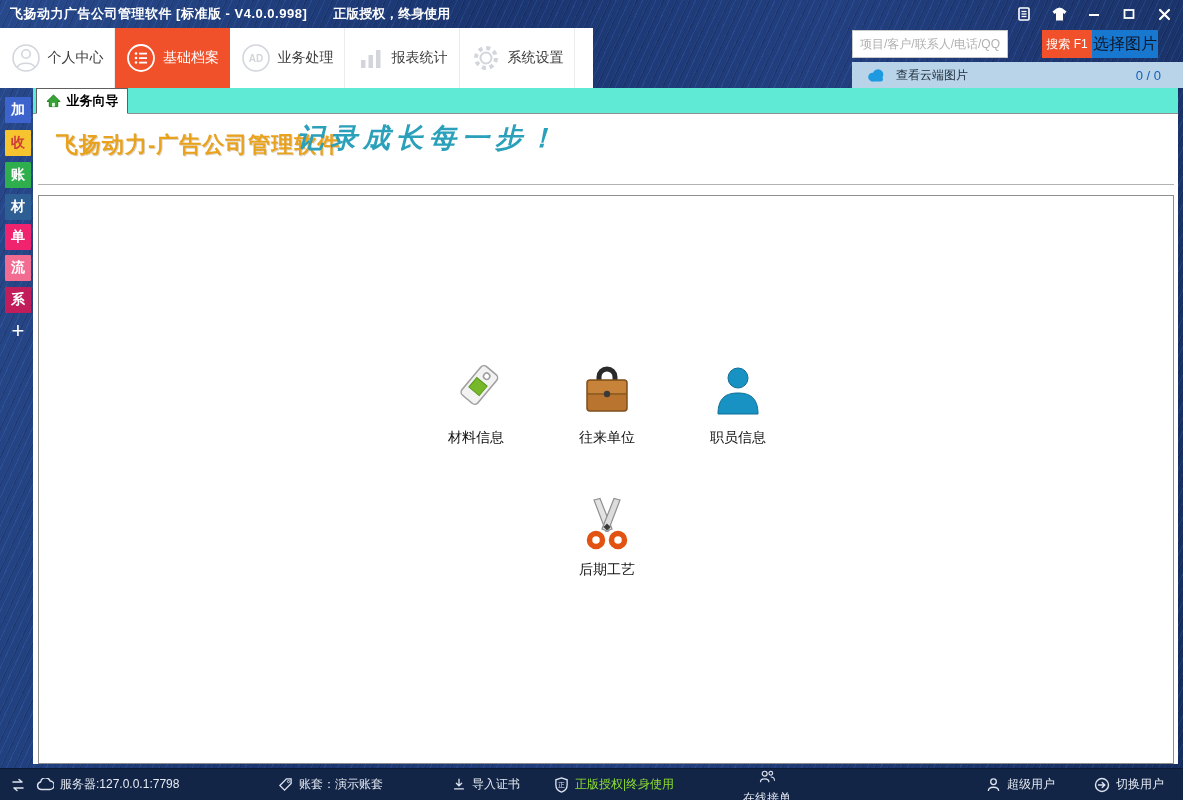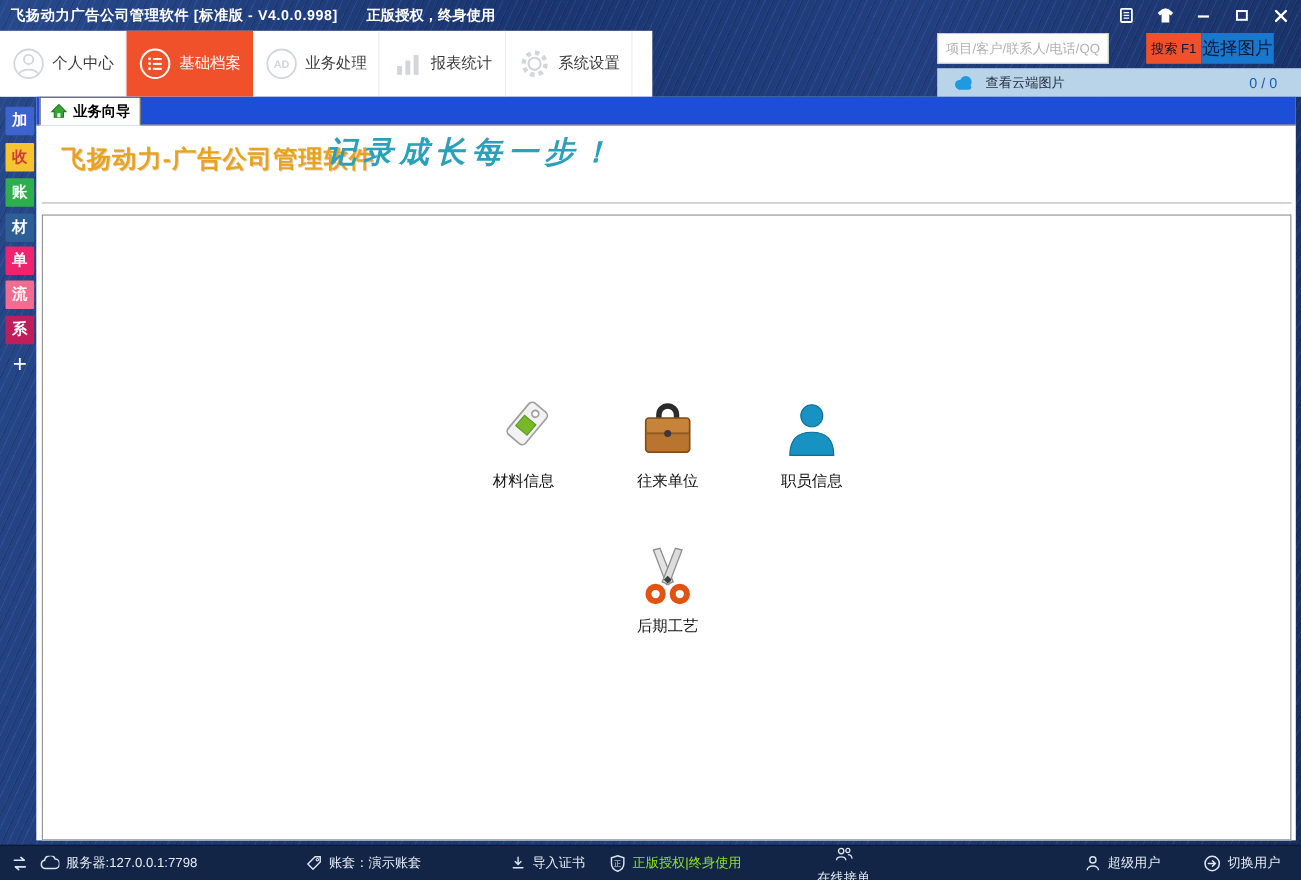--- a/index.html
+++ b/index.html
@@ -22,21 +22,21 @@
   
   .nav { position:absolute; top:28px; left:0; width:593px; height:60px; background:#fff; display:flex; }
   .nav-item { width:115px; height:60px; display:flex; align-items:center; justify-content:center; gap:7px;
     font-size:14px; color:#3a3a3a; border-right:1px solid #ececec; cursor:pointer; }
   .nav-item.active { background:#f0512a; color:#ffffff; border-right:none; }
 
   
   .search-input { position:absolute; left:852px; top:30px; width:156px; height:28px; border:1px solid #c9c9c9;
     font-size:12px; padding:0 7px; color:#333; outline:none; font-family:inherit; }
   .search-input::placeholder { color:#b0b0b0; }
-  .btn-search { position:absolute; left:1042px; top:30px; width:50px; height:28px; background:#f0512a; color:#0f172a;
+  .btn-search { position:absolute; left:1042px; top:30px; width:50px; height:28px; background:#f0512a; color:#ffffff;
     font-size:12px; display:flex; align-items:center; justify-content:center; cursor:pointer; }
   .btn-select-img { position:absolute; left:1092px; top:30px; width:66px; height:28px; background:#1877cf; color:#0f172a;
     font-size:16px; display:flex; align-items:center; justify-content:center; cursor:pointer; }
   .cloud-bar { position:absolute; left:852px; top:62px; right:0; height:26px; background:#b9d3e9;
     display:flex; align-items:center; font-size:12px; color:#23303e; cursor:pointer; }
   .cloud-bar .cb-icon { margin-left:14px; display:flex; }
   .cloud-bar .cb-label { margin-left:10px; }
   .cloud-bar .cb-count { margin-left:auto; margin-right:22px; color:#1460b8; font-size:13px; }
 
   
@@ -47,21 +47,21 @@
   .sb-1 { top:42px; background:#f5c42f; color:#cf3a3a; }
   .sb-2 { top:74px; background:#2fae4e; }
   .sb-3 { top:106px; background:#2e5f94; }
   .sb-4 { top:136px; background:#f0236f; }
   .sb-5 { top:167px; background:#f26b91; }
   .sb-6 { top:199px; background:#c01d5a; }
   .sb-7 { top:230px; background:transparent; font-size:22px; font-weight:normal; }
 
   
   .content { position:absolute; left:33px; top:88px; width:1145px; height:676px; background:#fff; }
-  .tab-row { position:absolute; top:0; left:0; width:100%; height:26px; background:#1d4ed8; border-bottom:1px solid #8f8f8f; }
+  .tab-row { position:absolute; top:0; left:0; width:100%; height:26px; background:#5eead4; border-bottom:1px solid #8f8f8f; }
   .tab { position:absolute; left:3px; top:0; width:92px; height:26px; background:#fff; border:1px solid #5f5f5f; border-bottom:1px solid #fff;
     display:flex; align-items:center; justify-content:center; gap:6px; font-size:13px; font-weight:bold; color:#000; cursor:pointer; }
   .brand { position:absolute; left:23px; top:42px; font-size:22px; font-weight:bold; color:#e9a21c;
     letter-spacing:1px; text-shadow:1px 1px 0 rgba(120,70,0,0.25); }
   .slogan { position:absolute; left:264px; top:32px; font-size:27px; font-style:italic; font-weight:bold;
     color:#2aa0ba; font-family:"DejaVu Serif",serif; letter-spacing:6px; }
   .logo-sep { position:absolute; top:96px; left:5px; right:4px; border-top:1px solid #b2b2b2; }
   .main-box { position:absolute; top:107px; left:5px; right:4px; bottom:0; border:1px solid #8e8e8e; background:#fff; }
   .wiz-item { position:absolute; width:120px; text-align:center; cursor:pointer; }
   .wiz-item .ic { height:58px; display:flex; align-items:flex-end; justify-content:center; }
@@ -70,21 +70,21 @@
   .w-1 { left:508px; top:166px; }
   .w-2 { left:639px; top:166px; }
   .w-3 { left:508px; top:298px; }
 
   
   .statusbar { position:absolute; left:0; bottom:0; width:100%; height:32px; background:#132546;
     border-top:1px solid #0c1a34; color:#e6ebf4; font-size:12px; }
   .sb-item { position:absolute; top:0; height:100%; display:flex; align-items:center; gap:6px; cursor:default; }
   .sb-item.clickable { cursor:pointer; }
   .green { color:#8ee02e; }
-  .p-sync{left:10px;} .p-server{left:36px;} .p-account{left:278px;} .p-import{left:464px;}
+  .p-sync{left:10px;} .p-server{left:36px;} .p-account{left:278px;} .p-import{left:452px;}
   .p-license{left:554px;} .p-online{left:743px;flex-direction:column;} .p-lock{left:793px;margin-top:44px;} .p-user{left:986px;} .p-switch{left:1094px;}
 
   svg { display:block; }
 </style>
 </head>
 <body>
 
 <div class="root">
 
   <div class="titlebar">

